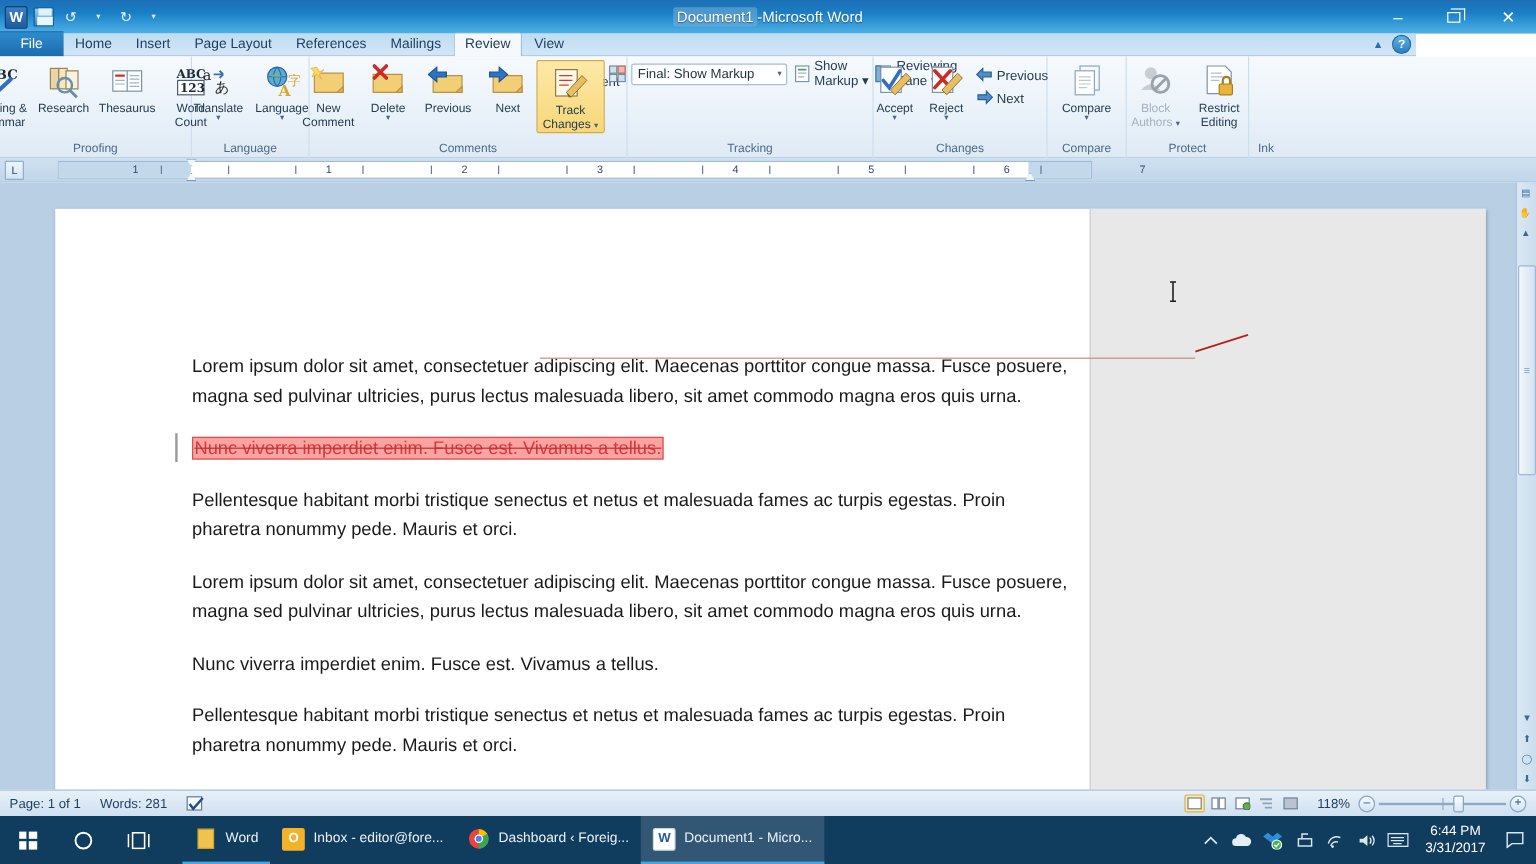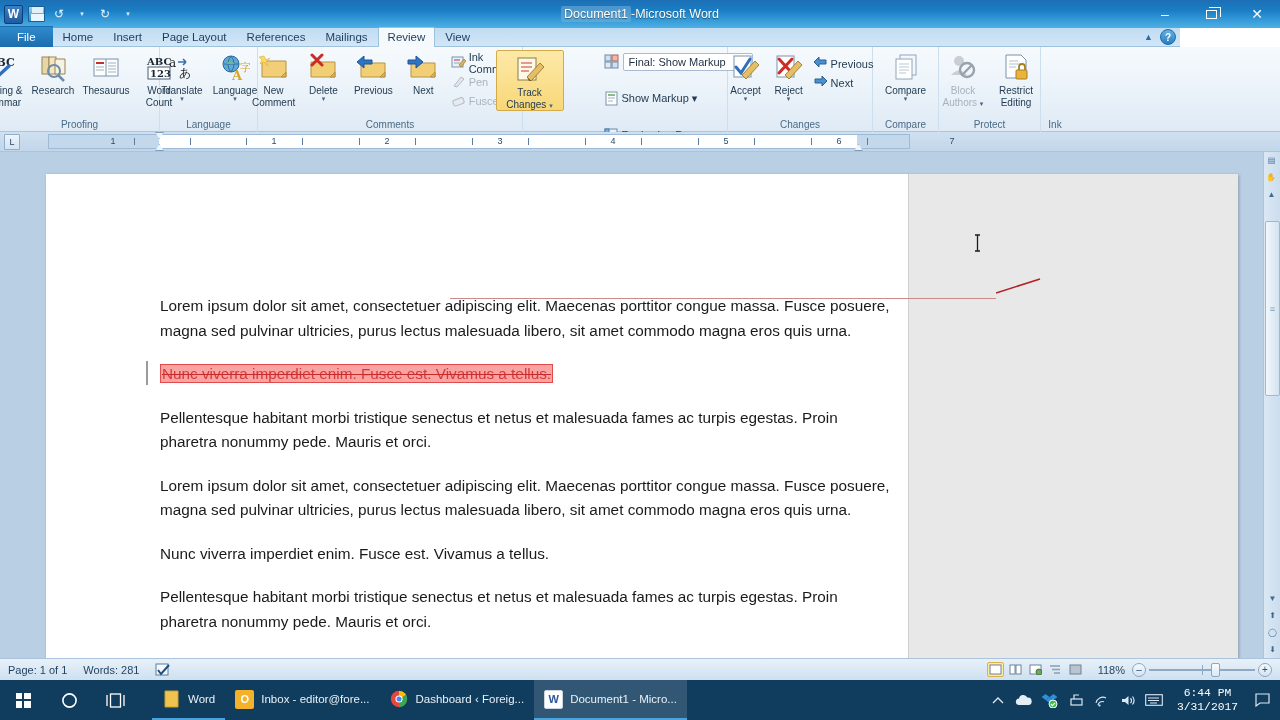--- a/index.html
+++ b/index.html
@@ -216,21 +216,21 @@
   .tb-icon { width:46px;height:40px;display:flex;align-items:center;justify-content:center;color:#fff; }
   .tb-task {
     height:40px; display:flex; align-items:center; gap:7px; padding:0 10px;
     color:#e9f1f7; font-size:11.5px; border-bottom:2px solid transparent; white-space:nowrap;
     max-width:175px;
   }
   .tb-task.active { background:rgba(255,255,255,.14); border-bottom:2px solid #4ba3dd; }
   .tb-task.pinned { border-bottom:2px solid #4ba3dd; }
   .tbico { width:19px;height:19px; flex:0 0 19px; border-radius:2px; display:flex;align-items:center;justify-content:center;
     font-size:11px; font-weight:bold; color:#fff; }
-  .tray { margin-left:auto; display:flex; align-items:center; gap:0; padding-right:4px;font-family:Liberation Mono, monospace; }
+  .tray { margin-left:auto; display:flex; align-items:center; gap:0; padding-right:4px; }
   .tray-ico { width:26px;height:40px;display:flex;align-items:center;justify-content:center;color:#dbe8f2;font-size:13px;}
   .clock { color:#fff; font-size:11.3px; text-align:center; line-height:14px; padding:0 10px; }
   .notif { width:28px;height:40px;display:flex;align-items:center;justify-content:center;color:#dbe8f2;font-size:14px;}
 </style>
 </head>
 <body>
 
 <div id="app">
 
   <div class="titlebar">
@@ -467,21 +467,21 @@
                 <line x1="8" y1="8" x2="19" y2="8" stroke="#cc3b33"></line>
                 <line x1="8" y1="12" x2="19" y2="12" stroke="#cc3b33"></line>
                 <line x1="8" y1="16" x2="16" y2="16" stroke="#cc3b33"></line>
                 <path d="M14 22 L27 8 L31 12 L18 26 Z" fill="#e6be63" stroke="#8a6f2e" stroke-width=".8"></path>
                 <path d="M14 22 L16 26 L18 26 Z" fill="#6b5a2c"></path>
               </svg>
             </div>
             <div class="lbl">Track</div>
             <div class="lbl"><span>Changes</span> <span class="caretd">▾</span></div>
           </div>
-          <div style="display:flex;flex-direction:column;padding-top:3px;gap:18px;padding-left:37px;">
+          <div style="display:flex;padding-top:3px;gap:1px;">
             <div class="smallrow" style="gap:4px;">
               <span class="smallico">
                 <svg width="15" height="15" viewBox="0 0 15 15">
                     <rect x="1" y="1" width="6" height="6" fill="#cfe0f0" stroke="#6f8aa5"></rect>
                     <rect x="8" y="1" width="6" height="6" fill="#f2b7a8" stroke="#a8685a"></rect>
                     <rect x="1" y="8" width="6" height="6" fill="#e5eaf0" stroke="#6f8aa5"></rect>
                     <rect x="8" y="8" width="6" height="6" fill="#cfe0f0" stroke="#6f8aa5"></rect>
                   </svg>
               </span>
               <span class="combo">

